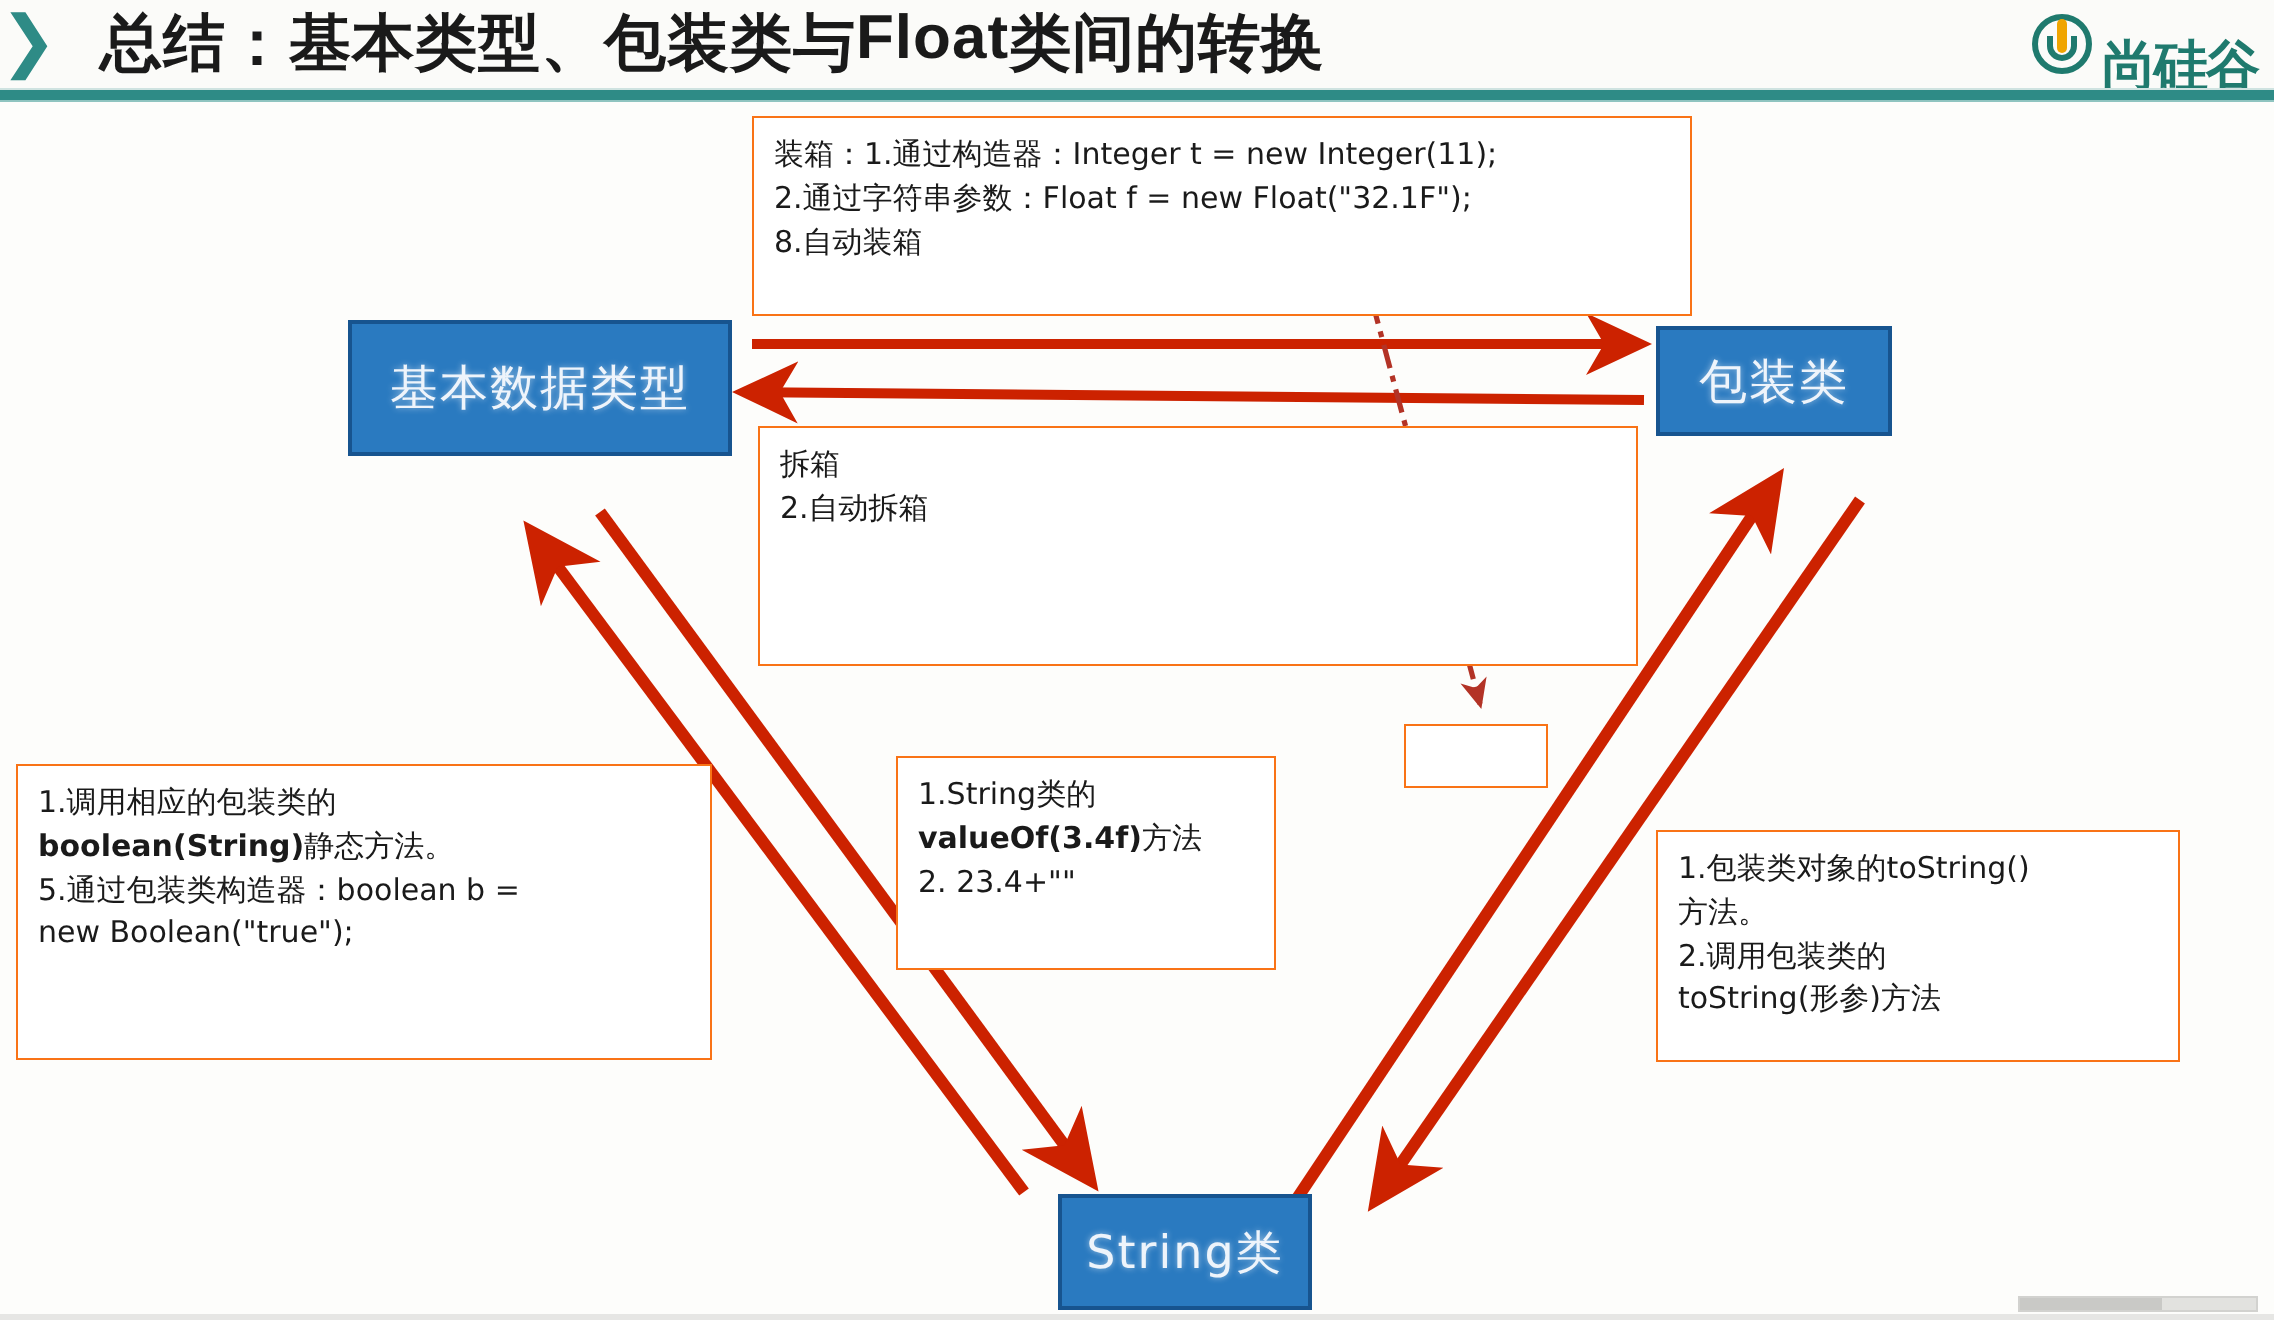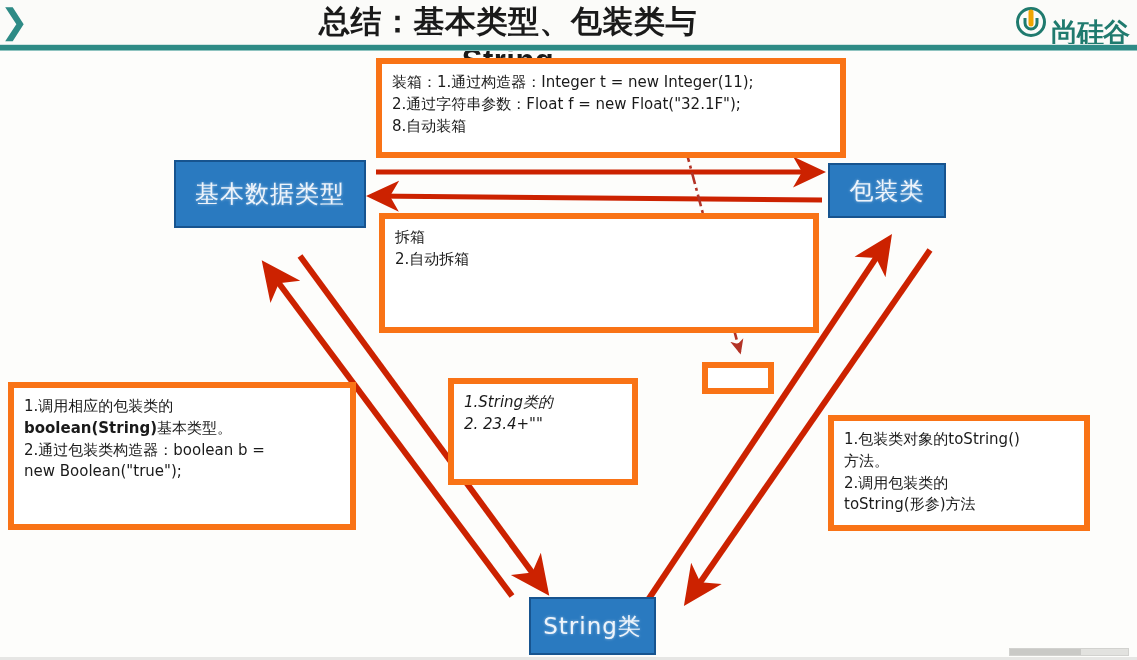--- a/index.html
+++ b/index.html
@@ -37,30 +37,29 @@
   .header-rule {
     position: absolute;
     left: 0; top: 44px;
     width: 1137px; height: 5px;
     background: linear-gradient(#2e8b86, #2e8b86);
     border-top: 1px solid #cfe3e1;
     border-bottom: 1px solid #8fc4c0;
   }
   .title {
     position: absolute;
-    left: 68px; top: 1px;
+    left: 50px; top: 1px;
     width: 880px; height: 44px;
-    display: flex; align-items: center;
+    display: flex; 
     font-family: "DejaVu Serif", "Liberation Serif", serif;
     font-size: 31px;
     font-weight: 700;
     color: #1a1a1a;
     letter-spacing: 0.5px;
     white-space: nowrap;
-    flex-direction: column;
   }
   .title .t-en { font-family: "Liberation Sans", sans-serif; font-weight: 700; }
 
   
   .logo {
     position: absolute;
     right: 8px; top: 2px;
     height: 40px;
     display: flex; align-items: center; gap: 5px;
   }
@@ -93,34 +92,34 @@
     text-shadow: 0 0 3px rgba(255,255,255,0.55);
   }
   #node-primitive { left: 174px; top: 160px; width: 192px; height: 68px; }
   #node-wrapper   { left: 828px; top: 163px; width: 118px; height: 55px; }
   #node-string    { left: 529px; top: 597px; width: 127px; height: 58px; font-size: 23px; }
 
   
   .callout {
     position: absolute;
     background: #ffffff;
-    border: 6px solid #f97316;
+    border: 1px solid #f97316;
     box-sizing: border-box;
     padding: 8px 10px 6px 10px;
     font-family: "DejaVu Sans", "Liberation Sans", sans-serif;
     font-size: 15px;
     line-height: 1.45;
     color: #1a1a1a;
   }
   .callout b { font-weight: 700; }
 
   #callout-boxing  { left: 376px; top: 58px;  width: 470px; height: 100px; }
   #callout-unboxing{ left: 379px; top: 213px; width: 440px; height: 120px;  }
   #callout-parse   { left: 8px;   top: 382px; width: 348px; height: 148px; }
-  #callout-valueof { left: 448px; top: 378px; width: 190px; height: 107px; font-style: italic; }
+  #callout-valueof { left: 448px; top: 378px; width: 190px; height: 107px; }
   #callout-tostring{ left: 828px; top: 415px; width: 262px; height: 116px; }
   #callout-empty   { left: 702px; top: 362px; width: 72px;  height: 32px; padding: 0; }
 
   
   #arrows {
     position: absolute;
     left: 0; top: 0;
     width: 1137px; height: 660px;
     pointer-events: none;
   }
@@ -150,21 +149,21 @@
 </head>
 <body>
 
 <div id="slide">
 
   <div class="header">
     <div class="header-chevron">❯</div>
 
     <div class="title">
       <span>总结：基本类型、包装类与</span>
-        <span class="t-en">String</span>
+        <span class="t-en">Float</span>
         <span>类间的转换</span>
     </div>
 
     <div class="logo">
       <div class="logo-mark">
         <svg width="30" height="30" viewBox="0 0 30 30">
           <circle cx="15" cy="15" r="13.5" fill="none" stroke="#1f7a6e" stroke-width="3"></circle>
           <path d="M15 5 L15 17" stroke="#f0a500" stroke-width="5" stroke-linecap="round"></path>
           <path d="M9 11 L9 16 A6 6 0 0 0 21 16 L21 11" fill="none" stroke="#1f7a6e" stroke-width="3"></path>
         </svg>
@@ -212,27 +211,28 @@
     <div>8.自动装箱</div>
   </div>
 
   <div class="callout" id="callout-unboxing">
     <div>拆箱</div>
     <div>2.自动拆箱</div>
   </div>
 
   <div class="callout" id="callout-parse">
     <div>1.调用相应的包装类的</div>
-    <div><b>boolean(String)</b><span>基本类型。</span></div>
-    <div>2.通过包装类构造器：boolean b =</div>
+    <div><b>boolean(String)</b><span>静态方法。</span></div>
+    <div>5.通过包装类构造器：boolean b =</div>
     <div>new Boolean("true");</div>
   </div>
 
   <div class="callout" id="callout-valueof">
     <div>1.String类的</div>
+    <div><b>valueOf(3.4f)</b><span>方法</span></div>
     <div>2. 23.4+""</div>
   </div>
 
   <div class="callout" id="callout-tostring">
     <div>1.包装类对象的toString()</div>
     <div>方法。</div>
     <div>2.调用包装类的</div>
     <div>toString(形参)方法</div>
   </div>
 

